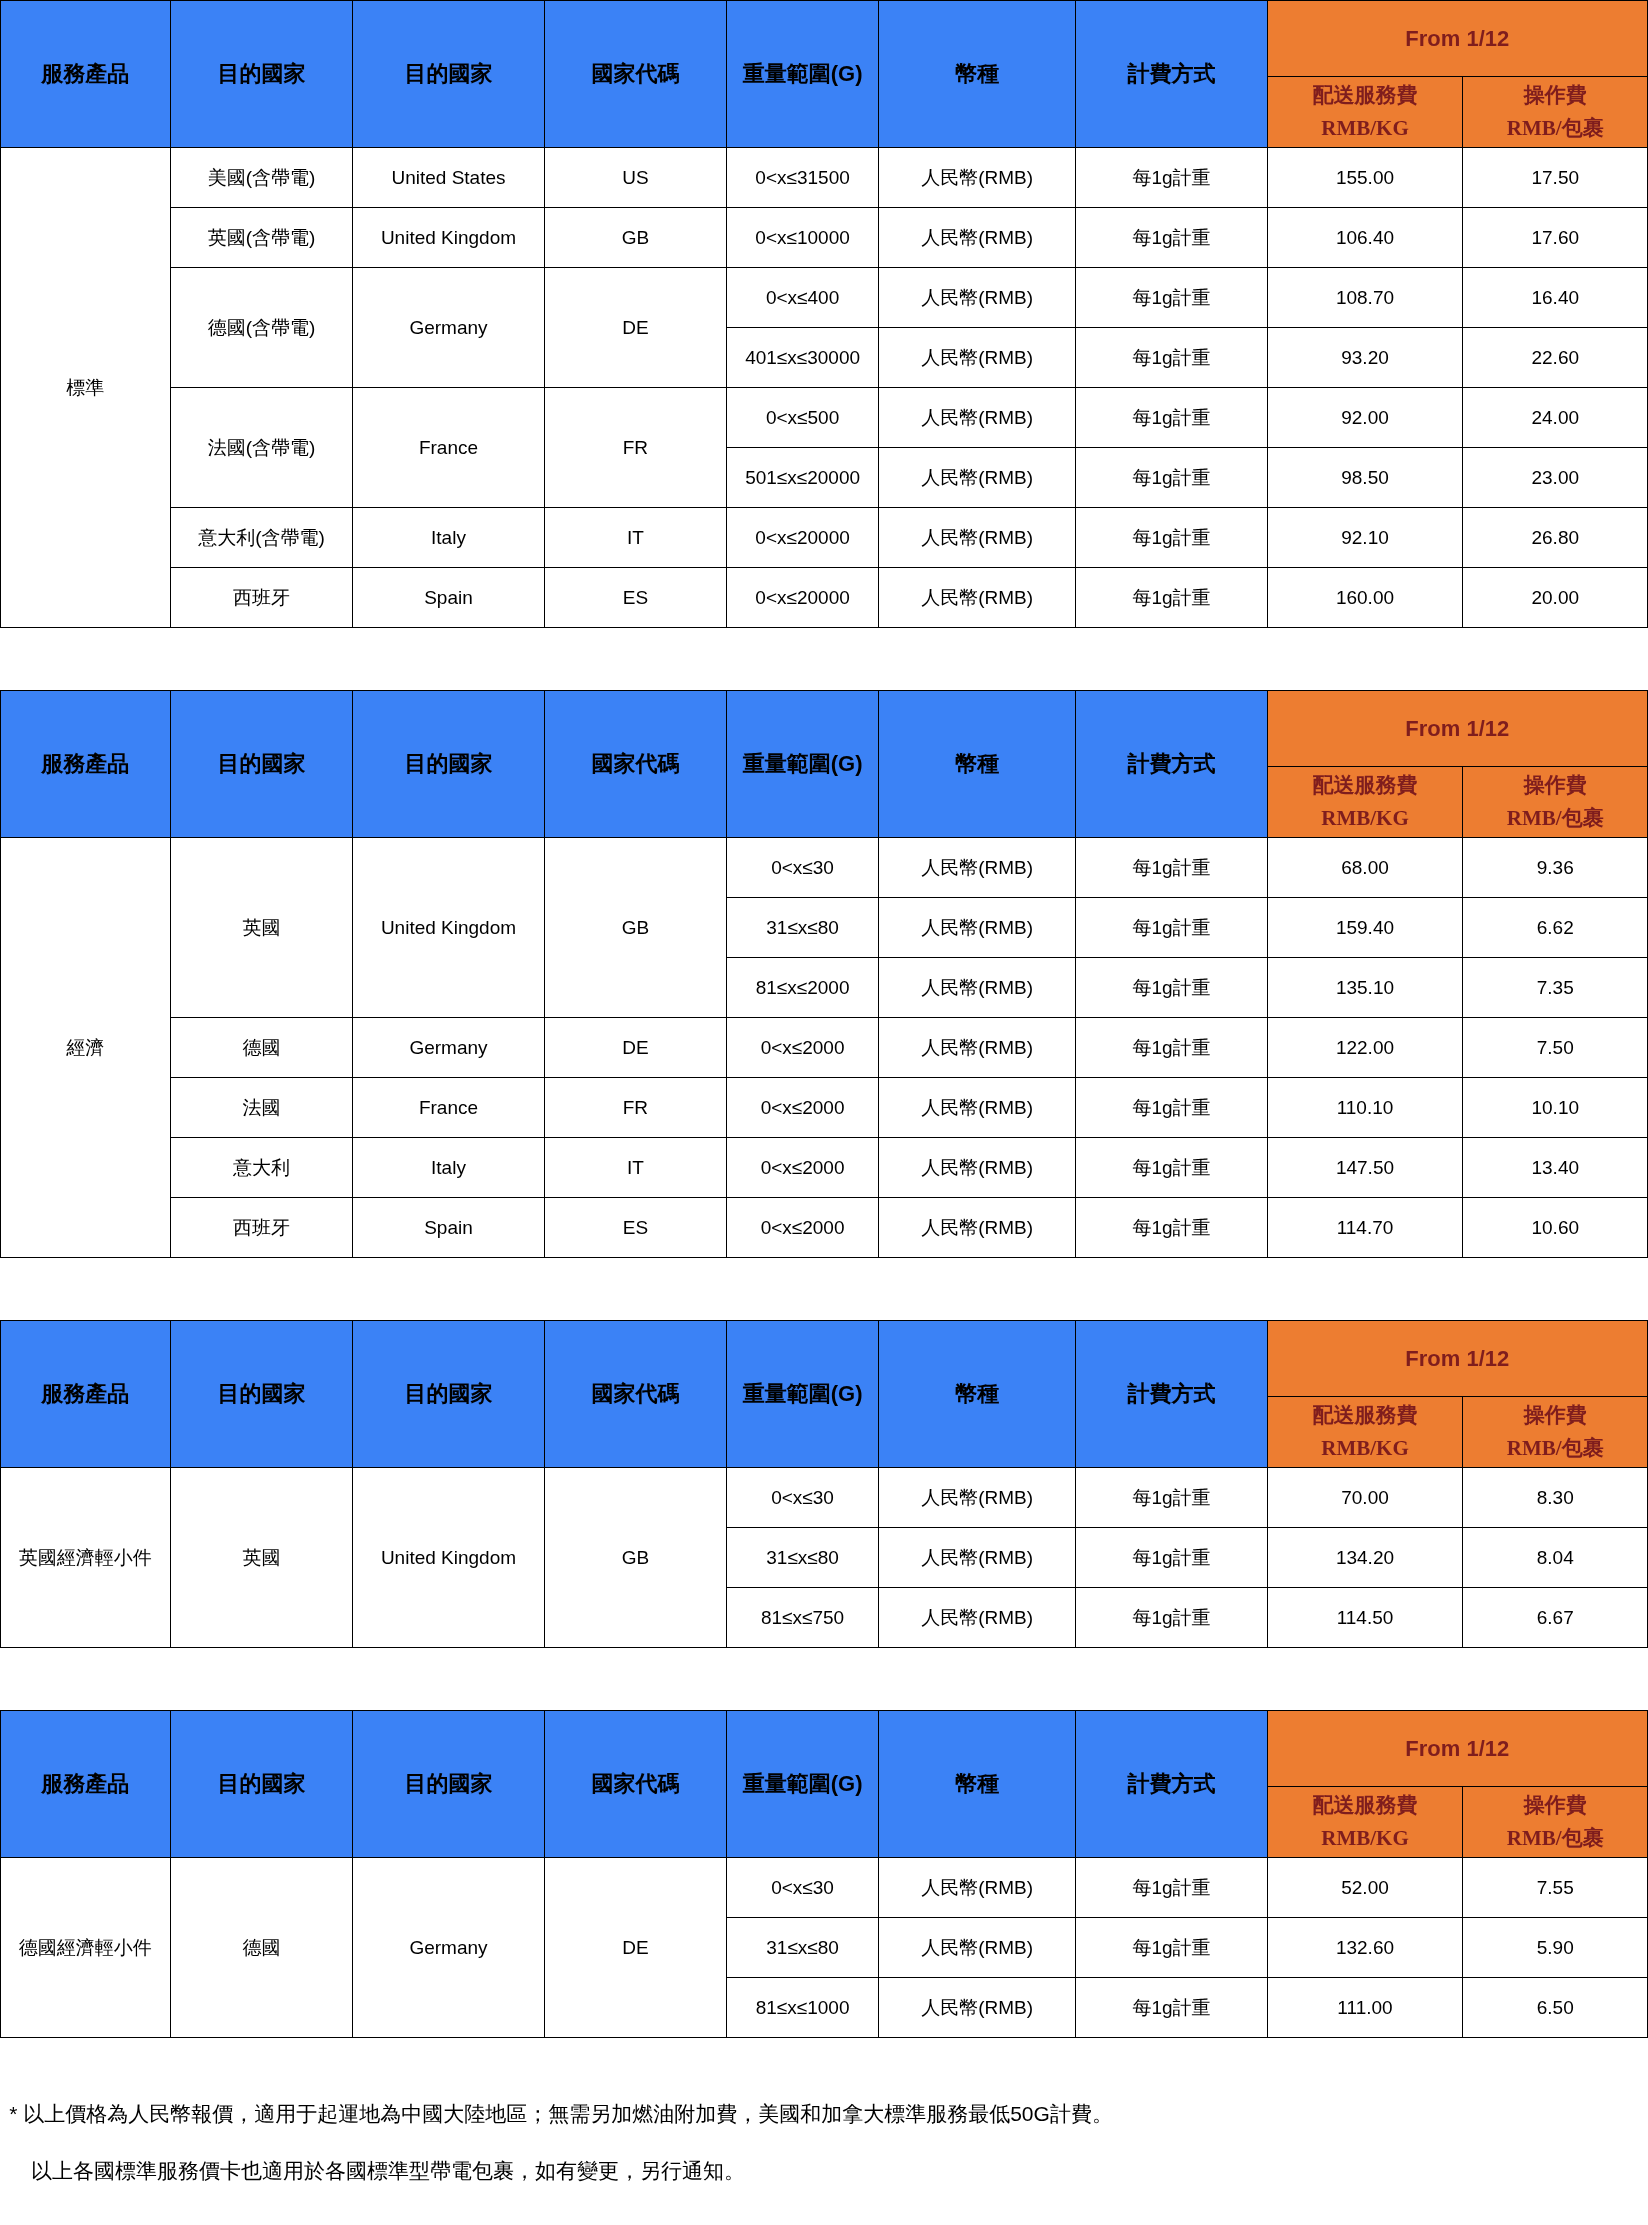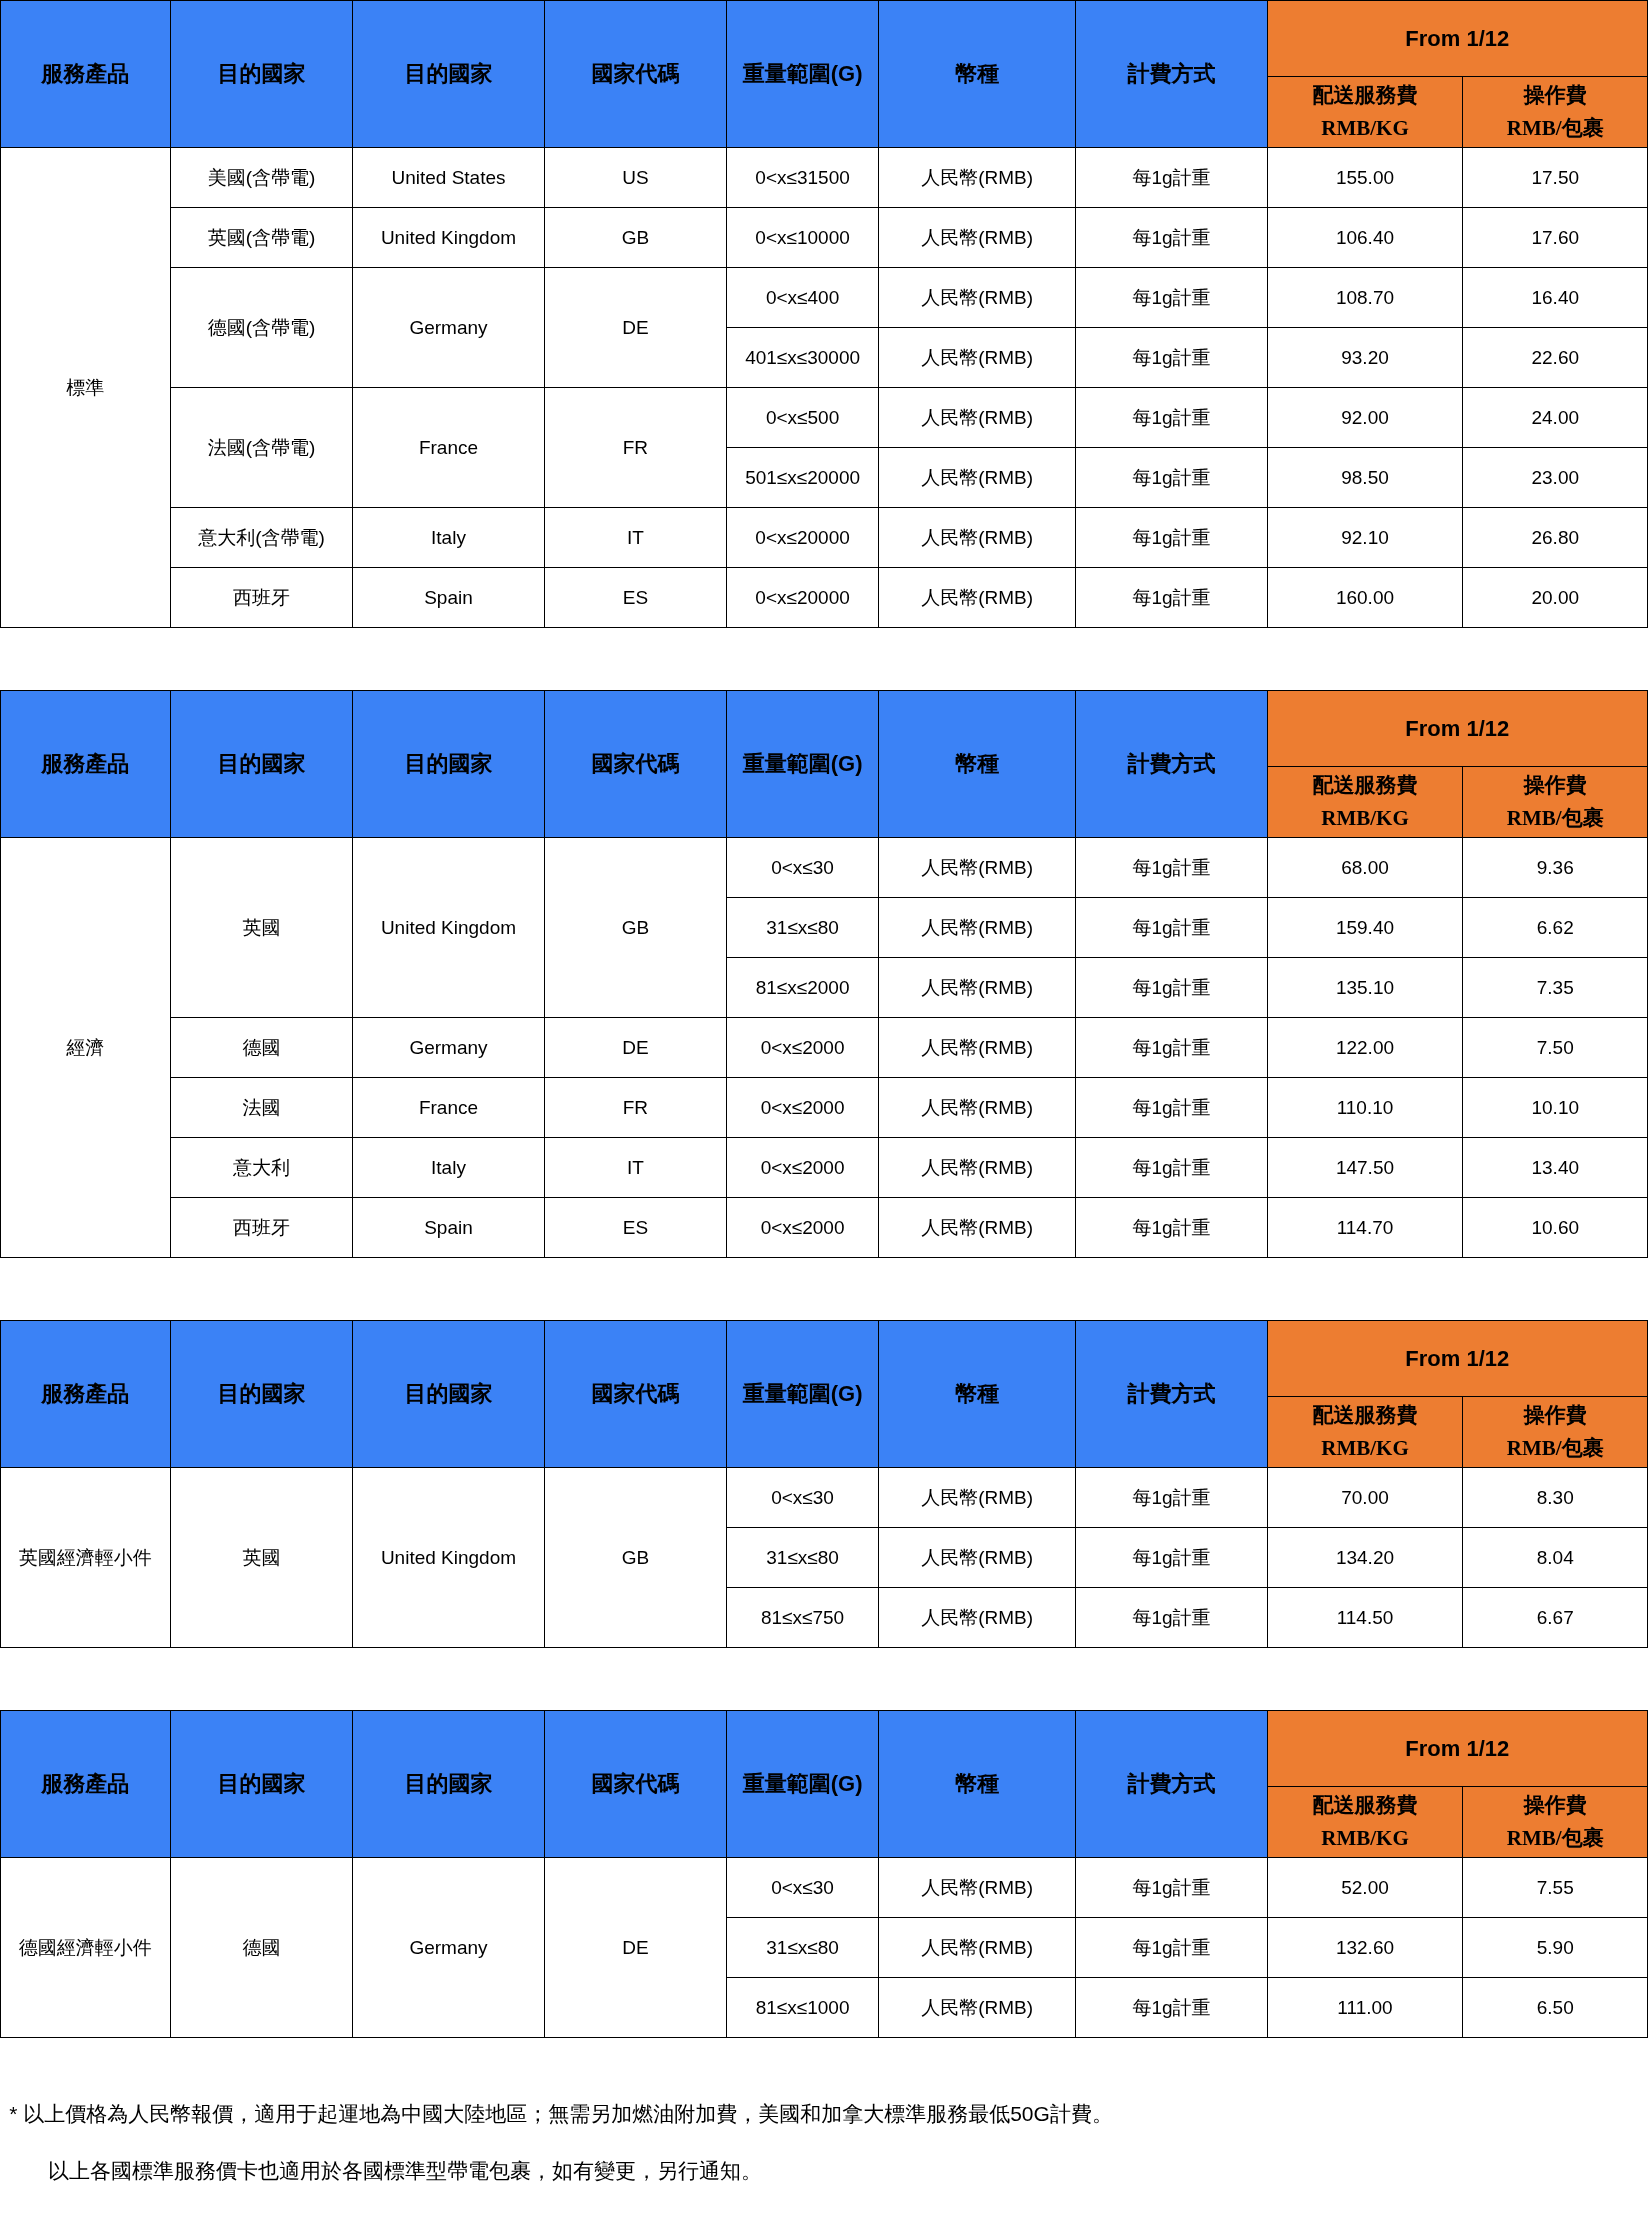--- a/index.html
+++ b/index.html
@@ -13,30 +13,30 @@
     width:100%;border-collapse:collapse;table-layout:fixed;
     margin:0 0 62px 0;border:1.8px solid #000;
   }
   table.rate-table th, table.rate-table td{
     border:0.9px solid #000;text-align:center;vertical-align:middle;
     padding:0;overflow:hidden;white-space:nowrap;
   }
   tr.hrow1{height:76px;}
   tr.hrow2{height:71px;}
   th.peach{background:#3b82f6;font-size:22px;font-weight:700;border-bottom:1.8px solid #000;}
-  th.orange{background:#ED7D31;color:#000000;font-weight:700;}
+  th.orange{background:#ED7D31;color:#7f1d1d;font-weight:700;}
   th.from{font-size:22px;border-bottom:2.8px solid #fff;border-top:1.8px solid #ED7D31;border-right:1.8px solid #ED7D31;}
   th.sub{font-size:21px;border-bottom:1.8px solid #000;line-height:1.55;font-family:Liberation Serif, serif;}
   th.sub2{border-left:2.8px solid #fff;border-right:1.8px solid #ED7D31;margin-top:29px;}
   tbody tr{height:60px;}
   tbody td{font-size:19px;background:#fff;}
   tr.group-start td{border-top:1.8px solid #000;}
   .fn{font-size:21px;color:#000;}
   .fn1{margin:26px 0 0 9.2px;}
-  .fn2{margin:29px 0 0 48px;}
+  .fn2{margin:29px 0 0 31px;}
 </style>
 </head>
 <body>
 
 <div class="sheet">
   <div id="tables">
       <table class="rate-table">
         <colgroup>
           <col style="width: 10.3%;">
           <col style="width: 11.1%;">

